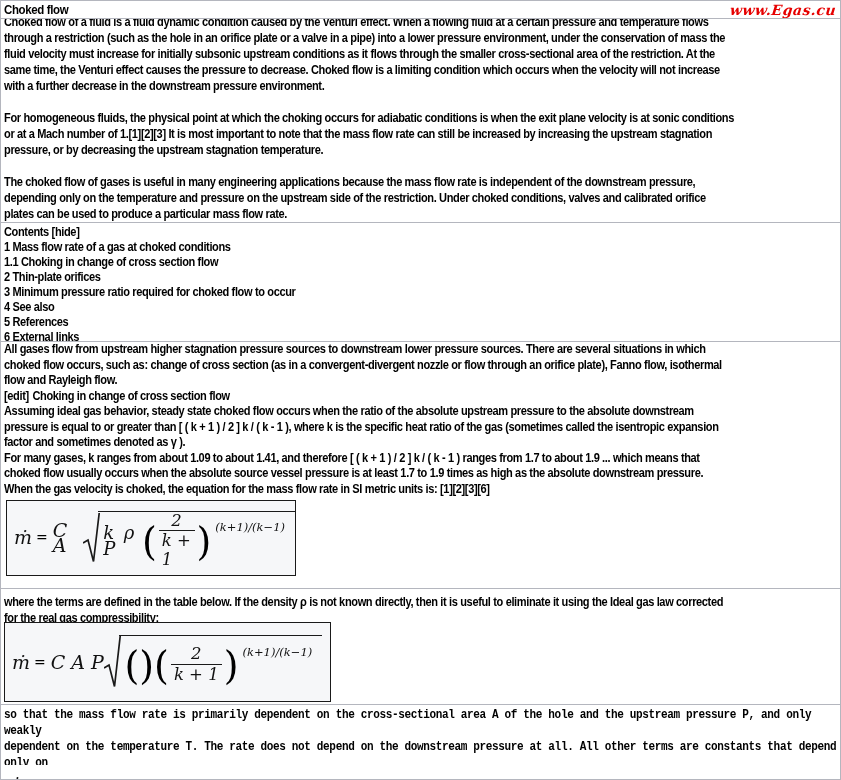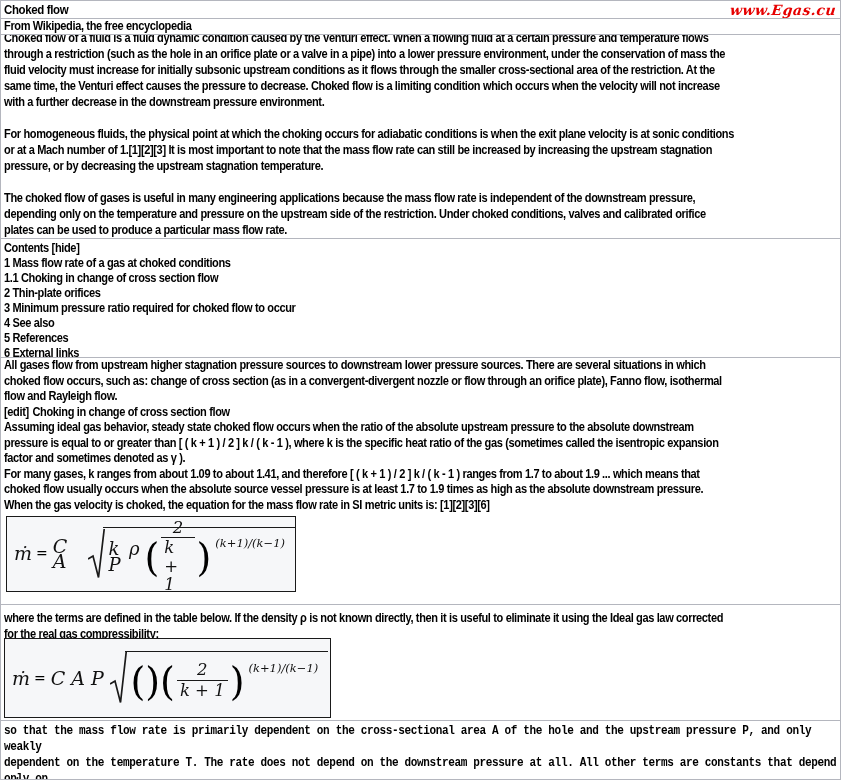--- a/index.html
+++ b/index.html
@@ -42,21 +42,21 @@
   .formula-box{
     box-sizing:border-box;background:#f6f7f9;border:1px solid #1a1a1a;
     display:flex;align-items:center;padding-left:7px;position:relative;
     letter-spacing:0;font-weight:normal;
   }
   .fbox1{width:290px;height:76px;margin:3px 0 0 2px;}
   .fbox2{width:327px;height:80px;margin:-4px 0 0 0;}
   .fml{font-family:"DejaVu Serif",serif;font-style:italic;font-weight:normal;color:#111;}
   .lhs{font-size:19px;}
   .eq{font-size:14px;margin:0 5px 0 4px;font-family:"DejaVu Serif",serif;}
-  .coef{font-size:19px;margin-right:6px;}
+  .coef{font-size:19px;}
   .sqrt{display:inline-flex;align-items:center;}
   .radsvg{flex:none;}
   .radbody{
     display:inline-flex;align-items:center;border-top:1.6px solid #1a1a1a;
     margin-left:-1.5px;height:50px;padding:4px 10px 0 5px;
   }
   .radpre{font-size:18px;margin-right:0;letter-spacing:2px;}
   .bigp{font-family:"DejaVu Serif",serif;font-weight:normal;font-size:38px;line-height:1;transform:scaleY(1.05);}
   .frac{display:inline-flex;flex-direction:column;align-items:center;
         font-size:16.5px;line-height:1.1;margin:0 2px;}
@@ -70,23 +70,20 @@
 </head>
 <body>
 
 <div class="page">
 
   <div class="row r-title">
     <span class="title scalex">Choked flow</span>
     <span class="logo">www.Egas.cu</span>
   </div>
 
-  <div class="row r-sub">
-    <span class="scalex" style="display:inline-block">From Wikipedia, the free encyclopedia</span>
-  </div>
 
   <div class="row r-intro">
     <div class="inner scalex">
       <p class="pre">Choked flow of a fluid is a fluid dynamic condition caused by the Venturi effect. When a flowing fluid at a certain pressure and temperature flows
 through a restriction (such as the hole in an orifice plate or a valve in a pipe) into a lower pressure environment, under the conservation of mass the
 fluid velocity must increase for initially subsonic upstream conditions as it flows through the smaller cross-sectional area of the restriction. At the
 same time, the Venturi effect causes the pressure to decrease. Choked flow is a limiting condition which occurs when the velocity will not increase
 with a further decrease in the downstream pressure environment.</p>
       <p class="pre">For homogeneous fluids, the physical point at which the choking occurs for adiabatic conditions is when the exit plane velocity is at sonic conditions
 or at a Mach number of 1.[1][2][3] It is most important to note that the mass flow rate can still be increased by increasing the upstream stagnation

